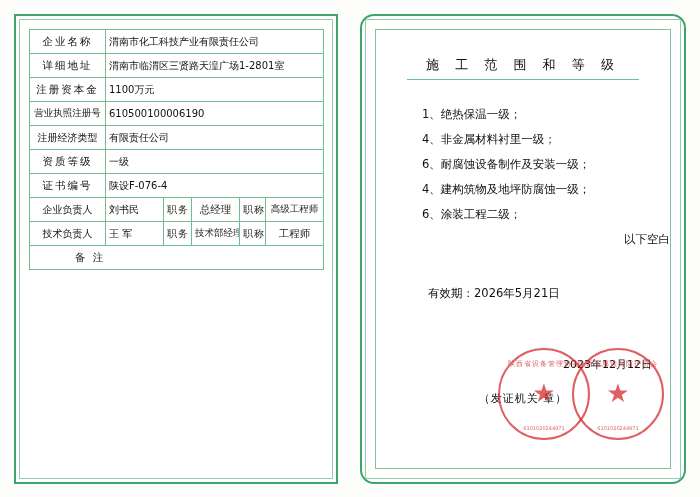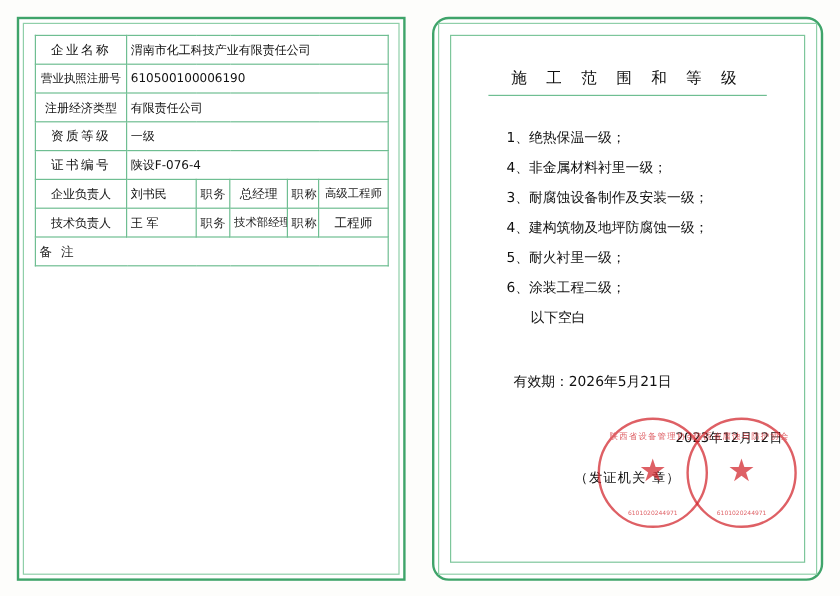--- a/index.html
+++ b/index.html
@@ -85,20 +85,21 @@
     font-size: 10.5px;
   }
   td.remark {
     height: 46px;
     vertical-align: top;
     padding-top: 3px;
   }
   .remark-label {
     letter-spacing: 2px;
     font-size: 10.5px;
+    margin-left: 42px;
   }
 
   
   .right-title {
     text-align: center;
     font-size: 13px;
     letter-spacing: 6px;
     margin-top: 26px;
     color: #111;
     font-family: "DejaVu Sans", "Liberation Sans", sans-serif;
@@ -117,20 +118,21 @@
     font-size: 11.5px;
     color: #111;
     line-height: 25px;
     white-space: nowrap;
   }
   .scope-end {
     padding-left: 66px;
     font-size: 11.5px;
     line-height: 25px;
     color: #111;
+    text-align: right;
   }
   .validity {
     margin-top: 34px;
     padding-left: 52px;
     font-size: 11.5px;
     color: #111;
   }
   .issue-date {
     position: absolute;
     right: 18px;
@@ -197,20 +199,28 @@
           <col style="width:48px">
           <col style="width:26px">
           <col style="width:58px">
         </colgroup>
         <tbody>
           <tr>
             <td class="lbl">企业名称</td>
             <td class="val" colspan="5">渭南市化工科技产业有限责任公司</td>
           </tr>
           <tr>
+            <td class="lbl">详细地址</td>
+            <td class="val" colspan="5">渭南市临渭区三贤路天湟广场1-2801室</td>
+          </tr>
+          <tr>
+            <td class="lbl">注册资本金</td>
+            <td class="val" colspan="5">1100万元</td>
+          </tr>
+          <tr>
             <td class="lbl" style="letter-spacing:0;font-size:9.5px">营业执照注册号</td>
             <td class="val" colspan="5">610500100006190</td>
           </tr>
           <tr>
             <td class="lbl" style="letter-spacing:0;font-size:10px">注册经济类型</td>
             <td class="val" colspan="5">有限责任公司</td>
           </tr>
           <tr>
             <td class="lbl">资质等级</td>
             <td class="val" colspan="5">一级</td>
@@ -249,23 +259,22 @@
 
   <div class="panel panel-right">
     <div class="panel-inner">
 
       <div class="right-title">施 工 范 围 和 等 级</div>
       <div class="right-title-rule"></div>
 
       <ul class="scope-list">
         <li>1、绝热保温一级；</li>
         <li>4、非金属材料衬里一级；</li>
-        <li>3、耐腐蚀设备制作及安装一级；</li>
+        <li>6、耐腐蚀设备制作及安装一级；</li>
         <li>4、建构筑物及地坪防腐蚀一级；</li>
-        <li>5、耐火衬里一级；</li>
         <li>6、涂装工程二级；</li>
       </ul>
       <div class="scope-end">以下空白</div>
 
       <div class="validity">有效期：2026年5月21日</div>
 
       <div class="issue-date">2023年12月12日</div>
       <div class="issuer">（发证机关 章）</div>
 
       <div class="seal seal-1">

